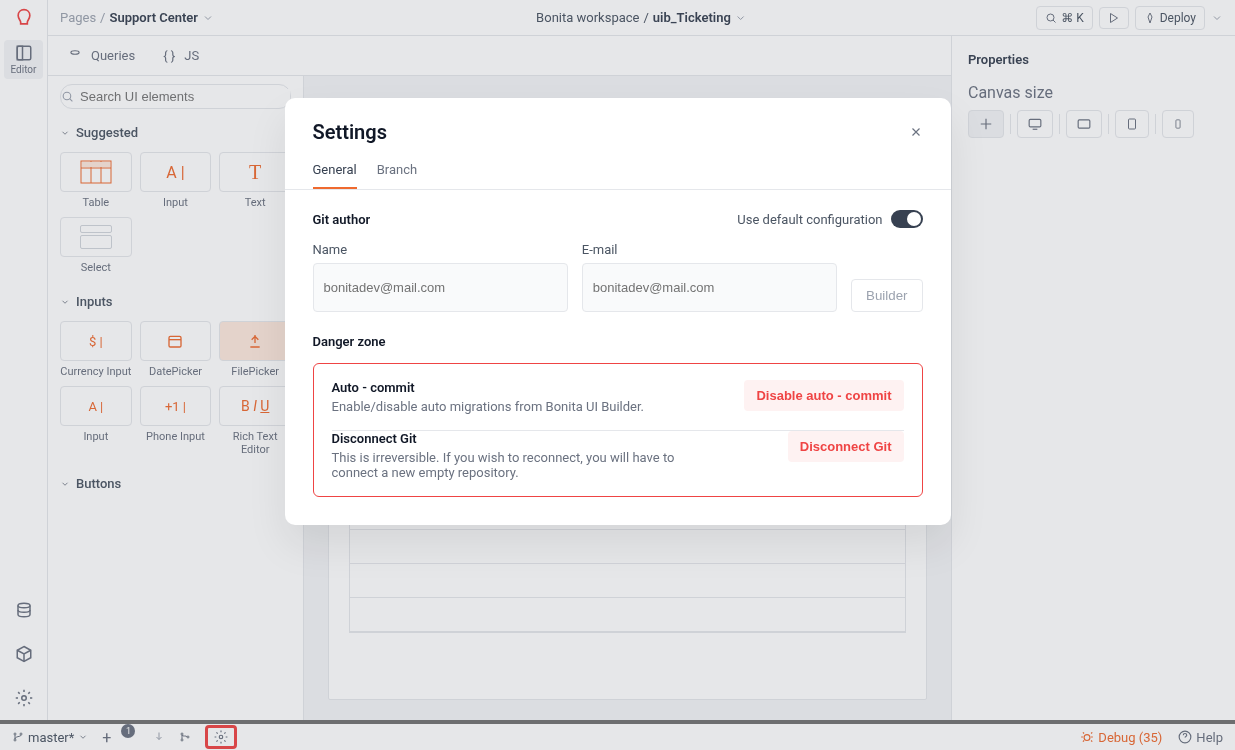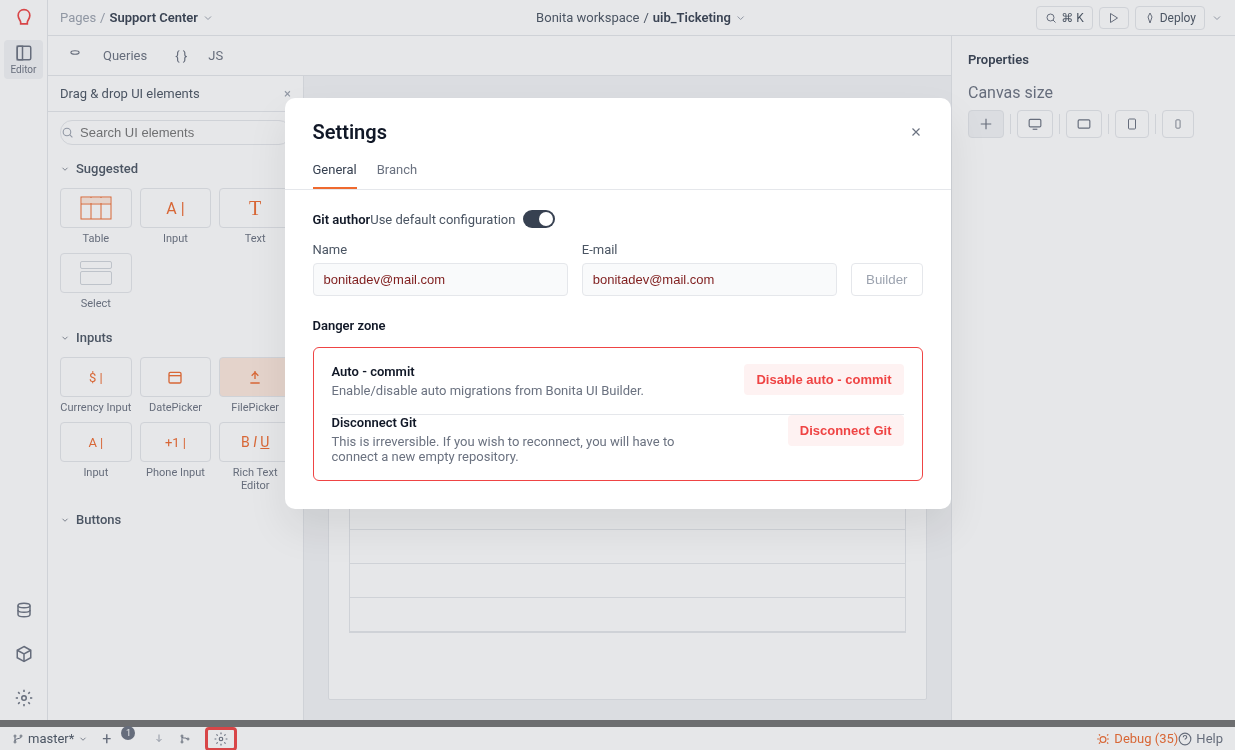--- a/index.html
+++ b/index.html
@@ -17,21 +17,21 @@
     .topbar { position: absolute; left: 48px; right: 0; top: 0; height: 36px; background: #fff; border-bottom: 1px solid #e5e7eb; display: flex; align-items: center; padding: 0 12px; gap: 8px; }
     .breadcrumb { color: #9ca3af; display: flex; align-items: center; gap: 4px; }
     .breadcrumb-current { color: #374151; font-weight: 600; }
     .topbar-center { position: absolute; left: 50%; transform: translateX(-50%); display: flex; align-items: center; gap: 4px; }
     .ws-name { font-weight: 600; color: #374151; }
     .topbar-right { margin-left: auto; display: flex; align-items: center; gap: 6px; }
     .btn-outline { border: 1px solid #e5e7eb; border-radius: 4px; padding: 4px 8px; background: #fff; font-size: 12px; display: inline-flex; align-items: center; gap: 4px; }
     
     
     .secbar { position: absolute; left: 48px; right: 0; top: 36px; height: 40px; background: #fff; border-bottom: 1px solid #e5e7eb; display: flex; align-items: center; padding: 0 12px; gap: 12px; }
-    .sec-item { color: #6b7280; padding: 4px 8px; display: inline-flex; align-items: center; gap: 21px; }
+    .sec-item { color: #6b7280; padding: 4px 8px; display: inline-flex; align-items: center; gap: 9px; }
     .sec-item.active { background: #f3f4f6; border-radius: 4px; color: #374151; font-weight: 500; }
     
     
     .widgets { position: absolute; left: 48px; top: 76px; width: 256px; bottom: 30px; background: #fff; border-right: 1px solid #e5e7eb; overflow-y: auto; }
     .widgets-header { padding: 10px 12px; display: flex; justify-content: space-between; align-items: center; border-bottom: 1px solid #e5e7eb; }
     .widgets-search { margin: 8px 12px; border: 1px solid #e5e7eb; border-radius: 12px; padding: 4px 0; display: flex; align-items: center; gap: 6px; background: #fff; }
     .widgets-search input { border: none; outline: none; flex: 1; font-size: 13px; }
     .group-title { padding: 8px 12px; font-weight: 500; color: #4b5563; display: flex; align-items: center; gap: 6px; }
     .widget-grid { display: grid; grid-template-columns: repeat(3, 1fr); gap: 8px; padding: 4px 12px 12px; }
     .widget-item { text-align: center; }
@@ -47,46 +47,46 @@
     
     .props { position: absolute; right: 0; top: 36px; width: 284px; bottom: 30px; background: #fff; border-left: 1px solid #e5e7eb; padding: 16px; }
     .props-title { font-weight: 600; color: #374151; margin-bottom: 16px; }
     .props-label { font-size: 16px; color: #6b7280; margin-bottom: 8px; }
     .canvas-sizes { display: flex; gap: 4px; }
     .cs-btn { border: 1px solid #e5e7eb; border-radius: 4px; padding: 6px 10px; background: #fff; color: #6b7280; }
     .cs-btn.active { background: #f3f4f6; }
     .cs-sep { width: 1px; background: #e5e7eb; margin: 4px 2px; }
     
     
-    .bottombar { position: absolute; left: 0; right: 0; bottom: 0; height: 30px; background: #fff; border-top: 7px solid #737373; display: flex; align-items: center; padding: 0 12px; gap: 14px; }
+    .bottombar { position: absolute; left: 0; right: 0; bottom: 0; height: 30px; background: #fff; border-top: 4px solid #737373; display: flex; align-items: center; padding: 0 12px; gap: 14px; }
     .branch-badge-count { background: #6b7280; color: #fff; border-radius: 50%; width: 14px; height: 14px; font-size: 9px; display: inline-flex; align-items: center; justify-content: center; position: relative; top: -6px; left: -4px; }
-    .bottom-right { margin-left: auto; display: flex; align-items: flex-start; }
+    .bottom-right { margin-left: auto; display: flex; align-items: flex-start; gap: 16px; }
     .debug-pill { color: #ef6a2f; display: inline-flex; align-items: center; gap: 4px; }
     .settings-highlight { border: 3px solid #ef4444; border-radius: 4px; padding: 2px 6px; display: inline-flex; align-items: center; }
     
     
     .overlay { position: absolute; inset: 0; background: rgba(75,85,99,0.14); }
     
     
     .modal { position: absolute; left: 50%; top: 98px; transform: translateX(-50%); width: 666px; background: #fff; border-radius: 10px; box-shadow: 0 20px 40px rgba(0,0,0,0.08); overflow: hidden; }
     .modal-header { padding: 22px 28px 8px; display: flex; justify-content: space-between; align-items: center; }
     .modal-title { font-size: 20px; font-weight: 600; color: #111827; }
     .modal-close { color: #6b7280; cursor: pointer; }
     .modal-tabs { display: flex; gap: 20px; padding: 0 28px; border-bottom: 1px solid #e5e7eb; }
     .mtab { padding: 10px 0; color: #6b7280; }
     .mtab.active { color: #374151; border-bottom: 2px solid #ef6a2f; }
     .modal-body { padding: 20px 28px 28px; }
-    .section-title { font-weight: 600; color: #111827; margin-bottom: 14px; display: flex; justify-content: flex-start; align-items: center; }
+    .section-title { font-weight: 600; color: #111827; margin-bottom: 14px; display: flex; justify-content: space-between; align-items: center; }
     .switch { width: 32px; height: 18px; background: #374151; border-radius: 9px; position: relative; }
     .switch-knob { position: absolute; right: 2px; top: 2px; width: 14px; height: 14px; background: #fff; border-radius: 50%; }
     .default-cfg { font-size: 13px; color: #4b5563; display: flex; align-items: center; gap: 8px; font-weight: 400; }
     .form-row { display: flex; gap: 14px; align-items: flex-end; margin-bottom: 22px; }
     .form-group { flex: 1; }
     .form-label { font-size: 13px; color: #4b5563; margin-bottom: 6px; display: block; }
-    .form-input { width: 100%; border: 1px solid #e5e7eb; border-radius: 4px; padding: 8px 10px; font-size: 13px; color: #7f1d1d; background: #f9fafb; }
+    .form-input { width: 100%; border: 1px solid #e5e7eb; border-radius: 4px; padding: 16px 10px; font-size: 13px; color: #737373; background: #f9fafb; }
     .btn-update { border: 1px solid #e5e7eb; border-radius: 4px; padding: 8px 14px; background: #fff; color: #9ca3af; }
     .danger-box { border: 1px solid #ef4444; border-radius: 6px; padding: 16px 18px; }
     .danger-row { display: flex; justify-content: space-between; align-items: flex-start; gap: 16px; }
     .danger-row + .danger-row { border-top: 1px solid #e5e7eb; margin-top: 16px; }
     .dr-title { font-weight: 600; color: #111827; margin-bottom: 4px; }
     .dr-desc { color: #6b7280; font-size: 13px; max-width: 360px; }
     .btn-danger-soft { background: #fef2f2; color: #ef4444; border: none; border-radius: 4px; padding: 8px 12px; font-weight: 600; font-size: 13px; white-space: nowrap; }
     
     svg { display: block; }
   </style>
@@ -186,24 +186,20 @@
         <rect x="3" y="3" width="7" height="7" stroke="#6b7280" stroke-width="2"></rect>
         <rect x="14" y="3" width="7" height="7" stroke="#6b7280" stroke-width="2"></rect>
         <rect x="3" y="14" width="7" height="7" stroke="#6b7280" stroke-width="2"></rect>
         <rect x="14" y="14" width="7" height="7" stroke="#6b7280" stroke-width="2"></rect>
       </svg>
     <span>UI</span>
   </div>
 </div>
 
 <div class="widgets">
-  <div class="widgets-header">
-    <span>Drag &amp; drop UI elements</span>
-    <span style="color:#9ca3af">×</span>
-  </div>
   <div class="widgets-search">
     <svg width="13" height="13" viewBox="0 0 24 24" fill="none">
         <circle cx="11" cy="11" r="7" stroke="#9ca3af" stroke-width="2"></circle>
         <path d="M21 21l-5-5" stroke="#9ca3af" stroke-width="2"></path>
       </svg>
     <input type="text" placeholder="Search UI elements" style="">
   </div>
   <div class="group-title">
     <svg width="10" height="10" viewBox="0 0 24 24" fill="none">
         <path d="M6 9l6 6 6-6" stroke="#6b7280" stroke-width="2"></path>

